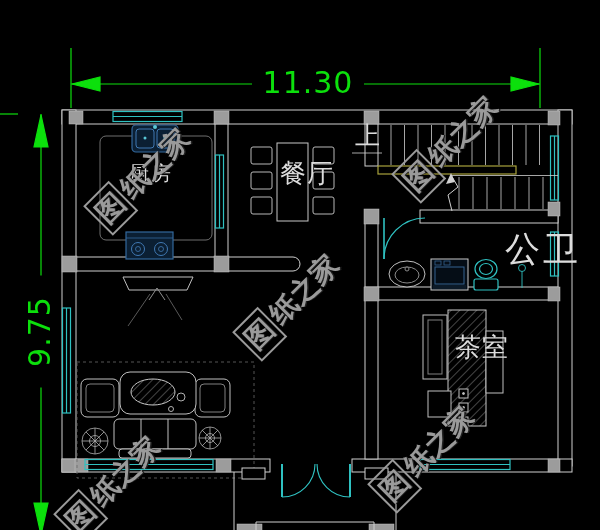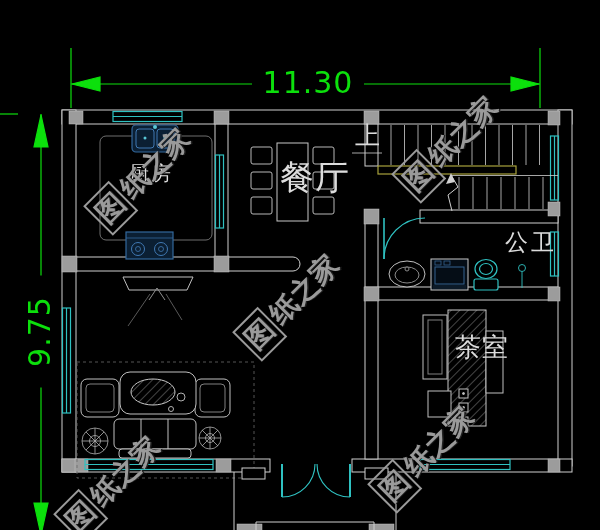--- a/index.html
+++ b/index.html
@@ -3,23 +3,23 @@
 <meta charset="utf-8">
 <style>
   html,body{margin:0;padding:0;background:#000;}
   body{width:600px;height:530px;overflow:hidden;position:relative;
        font-family:"DejaVu Sans","Liberation Sans",sans-serif;}
   .plan{position:absolute;left:0;top:0;width:600px;height:530px;background:#000;margin-top:48px;}
   svg{position:absolute;left:0;top:0;}
   .lbl{position:absolute;color:#dcdcdc;white-space:nowrap;line-height:1.1;
        font-family:"DejaVu Sans","Liberation Sans",sans-serif;}
   .lbl-kitchen{left:129px;top:114px;font-size:20px;letter-spacing:2px;}
-  .lbl-dining{left:280px;top:111px;font-size:34px;letter-spacing:1px;}
+  .lbl-dining{left:280px;top:111px;font-size:26px;letter-spacing:1px;}
   .lbl-living{left:143px;top:246px;font-size:27px;letter-spacing:2px;}
-  .lbl-bath{left:505px;top:182px;font-size:23px;letter-spacing:3px;}
+  .lbl-bath{left:505px;top:182px;font-size:35px;letter-spacing:3px;}
   .lbl-tea{left:455px;top:285px;font-size:26px;letter-spacing:1px;}
   .lbl-up{left:355px;top:74px;font-size:25px;}
   .dim{position:absolute;color:#0ce00c;font-size:30px;background:#000;
        text-align:center;letter-spacing:1px;}
   .dim-top{left:252px;top:17px;width:112px;}
   .dim-left{left:-17px;top:266px;width:112px;transform:rotate(-90deg);}
   .wm{position:absolute;color:#9a9a9a;font-size:28px;font-weight:bold;
       white-space:nowrap;transform:rotate(-45deg);transform-origin:left center;
       text-shadow:1px 1px 0 #222;}
   .wm-first{display:inline-block;border:2px solid #9a9a9a;padding:0 2px;margin-right:3px;}

